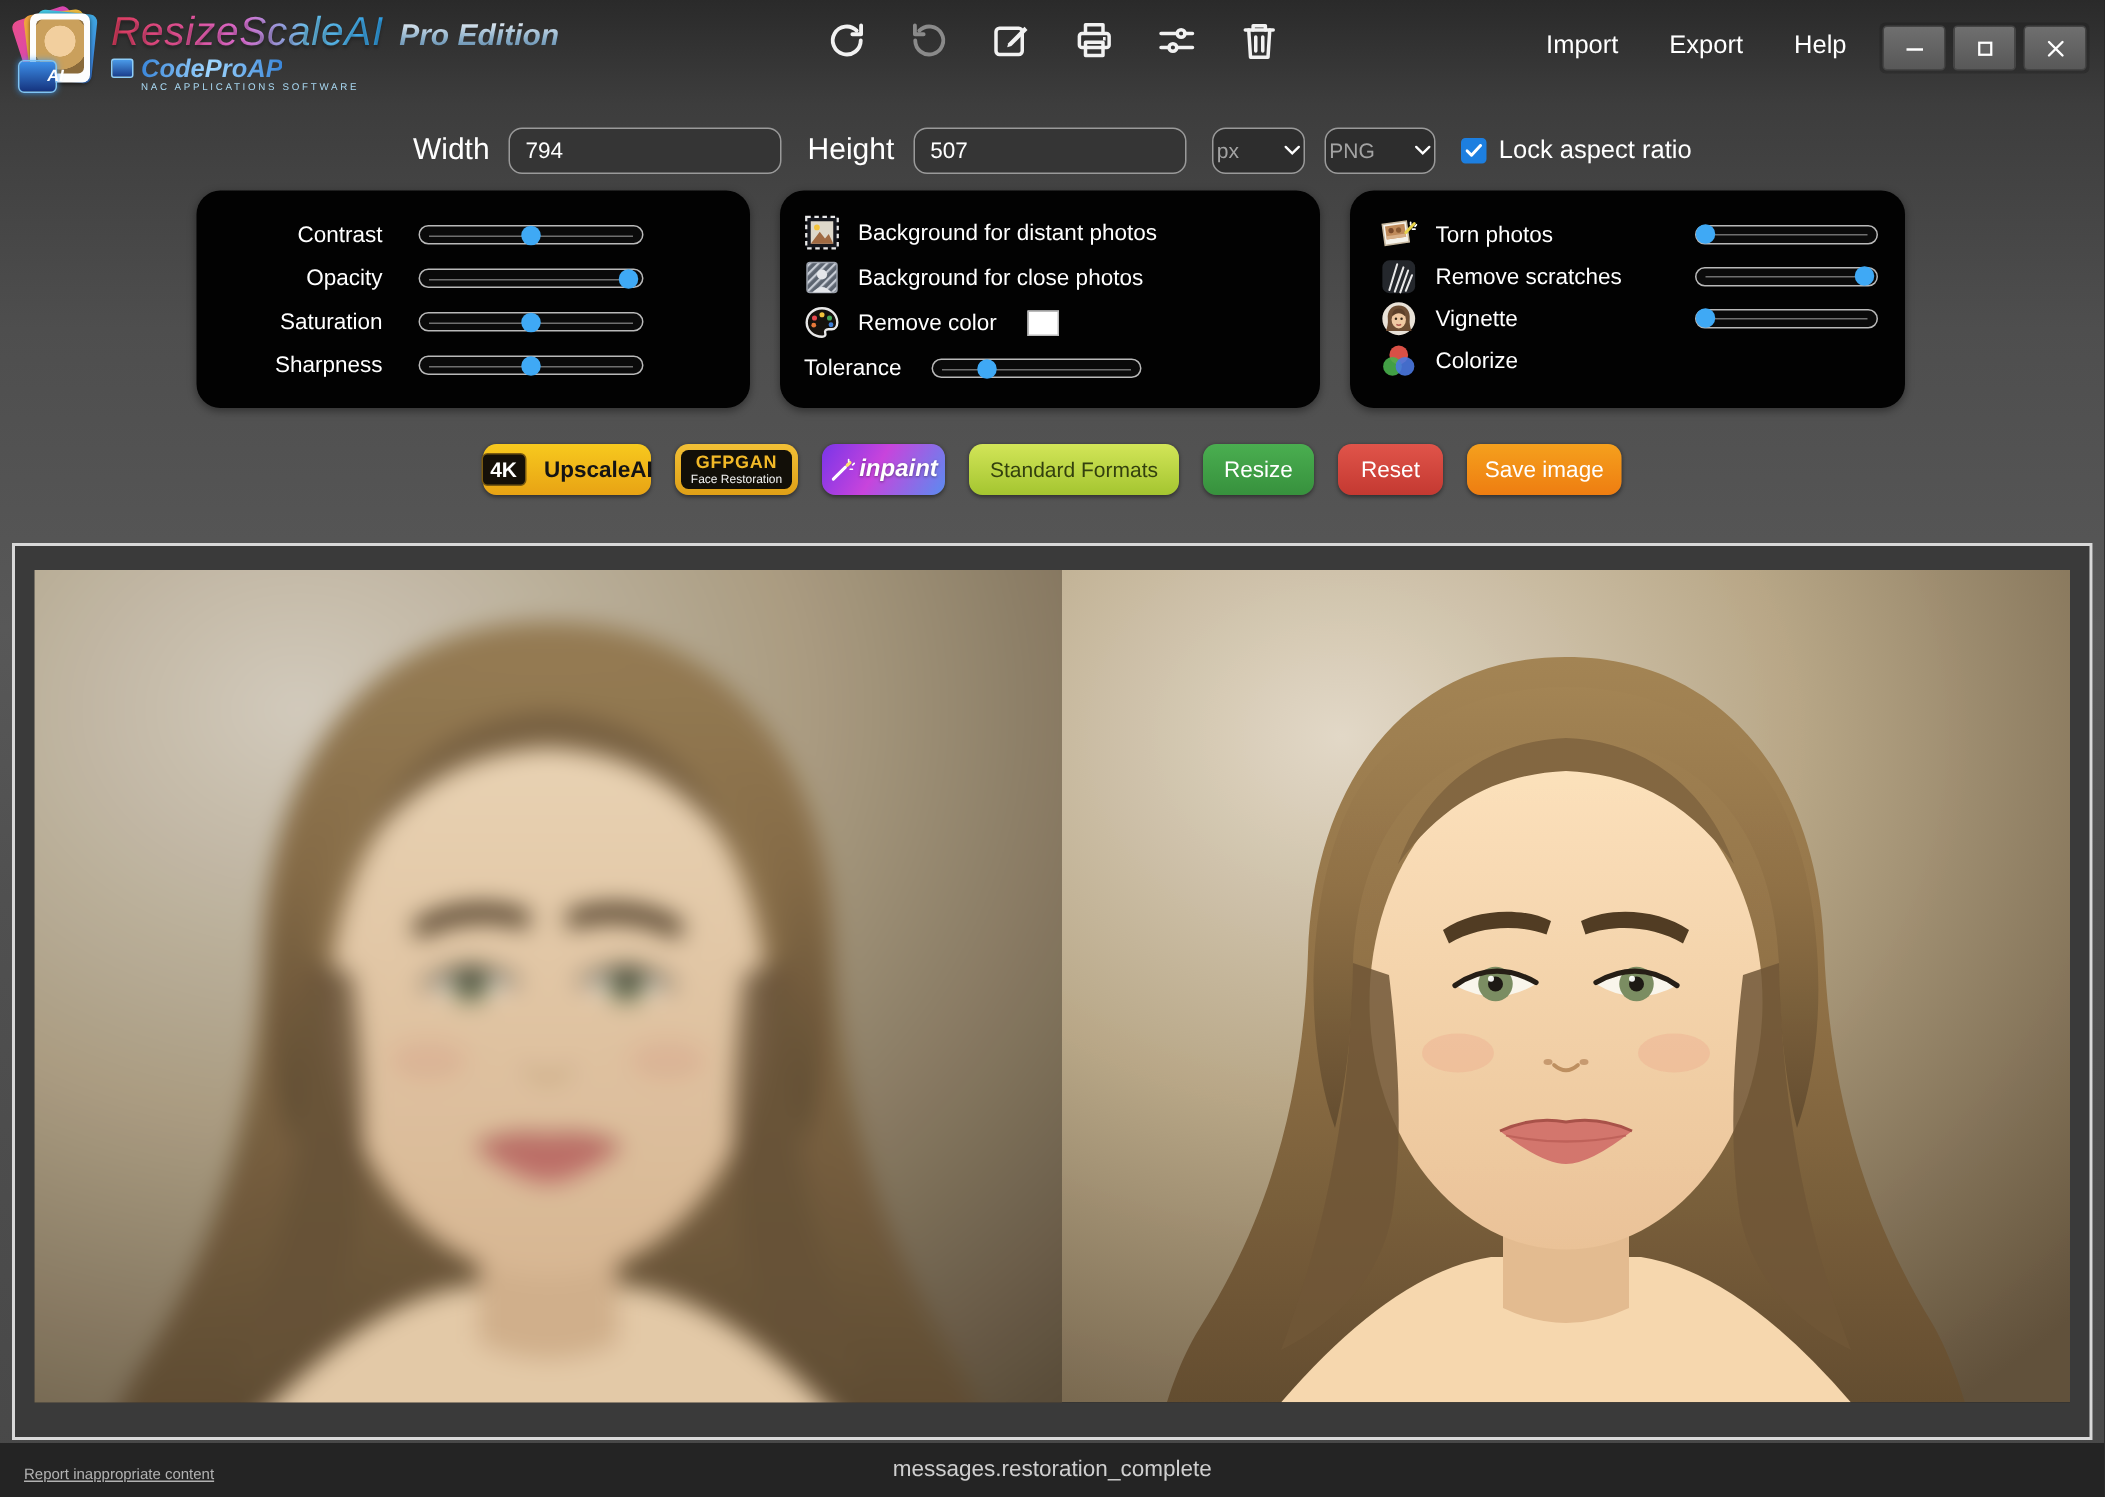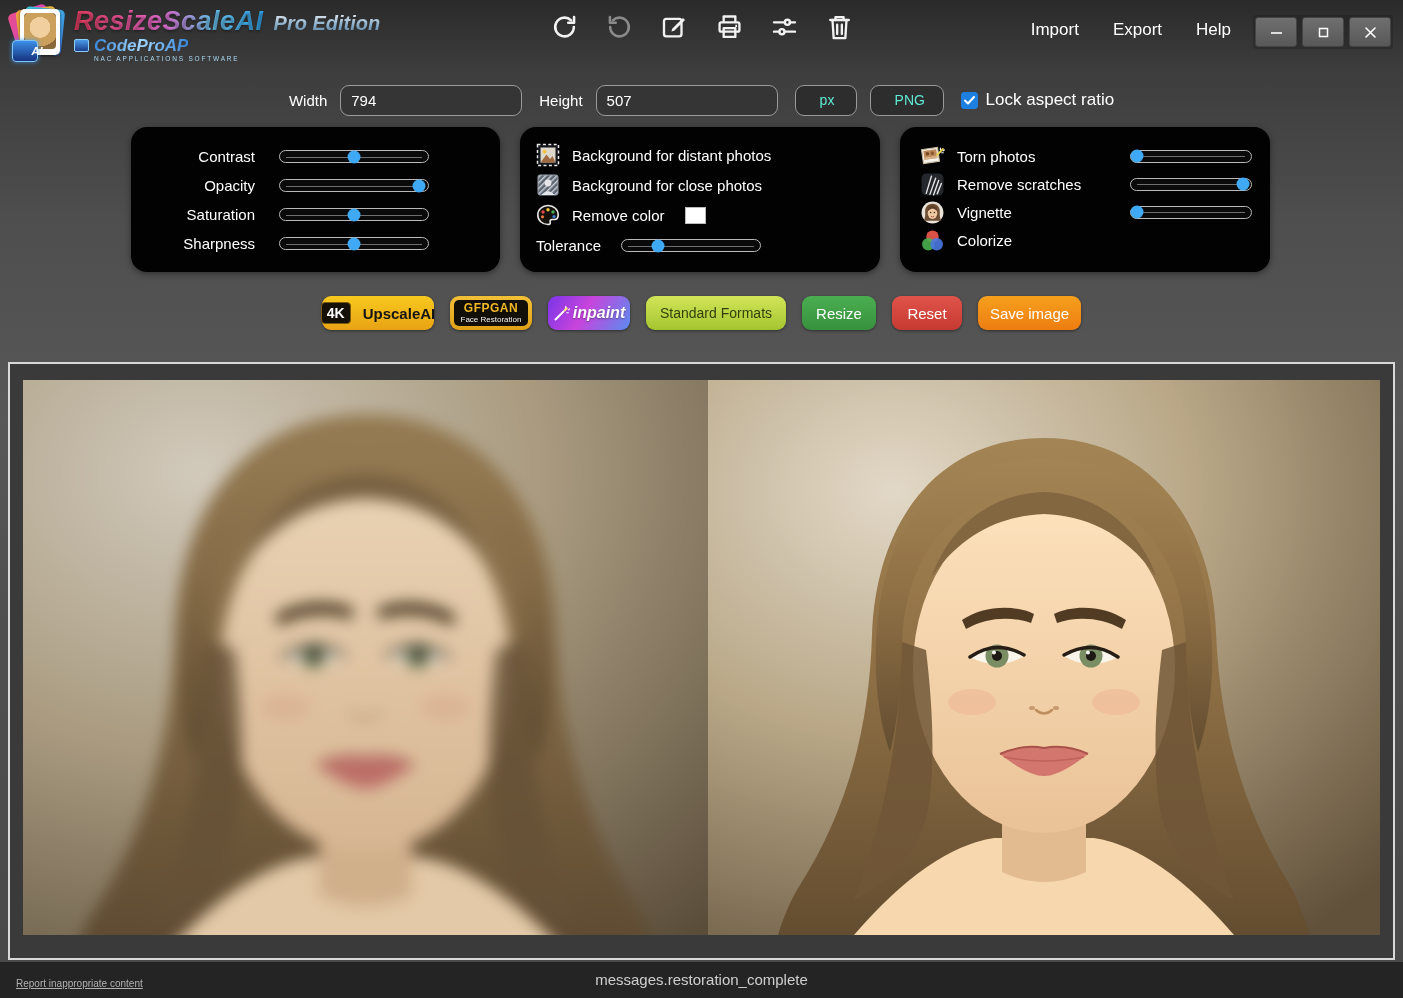--- a/index.html
+++ b/index.html
@@ -22,21 +22,21 @@
   .fan-face { position:absolute; left:14px; top:9px; width:32px; height:36px; border-radius:4px;
           background:radial-gradient(circle at 50% 40%, #f2cf9e 0 38%, #caa05c 39% 70%, #8a6a3a 71%); }
   .ai-chip { position:absolute; left:2px; bottom:0; width:24px; height:22px; border-radius:4px;
           background:linear-gradient(180deg,#3d8fe8,#15337e); border:1px solid #7ec4f5;
           color:#fff; font-weight:bold; font-size:11px; font-style:italic;
           display:flex; align-items:center; justify-content:center;
           box-shadow:0 0 4px rgba(60,160,255,.8);padding-left:24px; }
   .brand-text { padding-top:4px; line-height:1; }
   .brand-line1 { display:flex; align-items:baseline; gap:10px; }
   .brand-title {
-    font-size:27px; font-weight:bold; font-style:italic; letter-spacing:.5px;
+    font-size:27px; font-weight:normal; font-style:italic; letter-spacing:.5px;
     background:linear-gradient(90deg,#e23d5f 0%,#e4559f 30%,#e06ed4 48%,#6cc4ee 72%,#2e9fe6 100%);
     -webkit-background-clip:text; background-clip:text; color:transparent;
     text-shadow:0 2px 2px rgba(0,0,0,.25);
   }
   .brand-edition {
     font-size:20px; font-weight:bold; font-style:italic;
     background:linear-gradient(180deg,#e8eef4 0%,#8fb2cc 55%,#5a85a8 100%);
     -webkit-background-clip:text; background-clip:text; color:transparent;
   }
   .brand-line2 { display:flex; align-items:center; gap:5px; margin-top:2px; }
@@ -54,26 +54,26 @@
   .tb-icon svg { width:100%; height:100%; }
   .menu { position:absolute; right:172px; top:20px; display:flex; gap:34px; }
   .menu-item { color:#fff; font-size:17px; cursor:pointer; }
   .winctl { position:absolute; right:10px; top:15px; display:flex; gap:5px; padding:2px; border-radius:4px; background:rgba(20,20,20,.25); }
   .win-btn { width:42px; height:30px; border-radius:3px; background:linear-gradient(180deg,#6f6f6f,#585858);
     display:flex; align-items:center; justify-content:center; color:#f0f0f0; cursor:pointer; border:1px solid #444; }
   .win-btn svg { width:13px; height:13px; }
   
   .dims { position:absolute; top:84px; left:0; right:0; height:32px;
     display:flex; justify-content:center; align-items:center; gap:13px; }
-  .dim-label { color:#fff; font-size:15px; }
+  .dim-label { color:#fff; font-size:20px; }
   .dim-input { width:182px; height:31px; background:#353535; border:1px solid #9a9a9a; border-radius:9px;
     color:#fff; font-size:15px; padding:0 10px; font-family:"Liberation Sans",sans-serif; outline:none; }
   .select { height:31px; background:#2d2d2d; border:1px solid #9a9a9a; border-radius:9px;
-    display:flex; align-items:center; justify-content:space-between; padding:0 24px; gap:8px;
-    color:#5eead4; font-size:14px; cursor:pointer; }
+    display:flex; align-items:center; justify-content:space-between; padding:0 2px; gap:8px;
+    color:#a3a3a3; font-size:14px; cursor:pointer; }
   .sel-unit { width:62px; }
   .sel-format { width:74px; }
   .chevron { width:11px; height:7px; }
   .lock-wrap { display:flex; align-items:center; gap:8px; margin-left:4px; }
   .checkbox { width:17px; height:17px; border-radius:3px; border:1px solid #777; background:#2d2d2d;
     display:flex; align-items:center; justify-content:center; cursor:pointer; }
   .checkbox svg { width:11px; height:9px; visibility:hidden; }
   .checkbox.checked { background:#1d7fe0; border-color:#1d7fe0; }
   .checkbox.checked svg { visibility:visible; }
   .lock-label { color:#fff; font-size:17px; }

